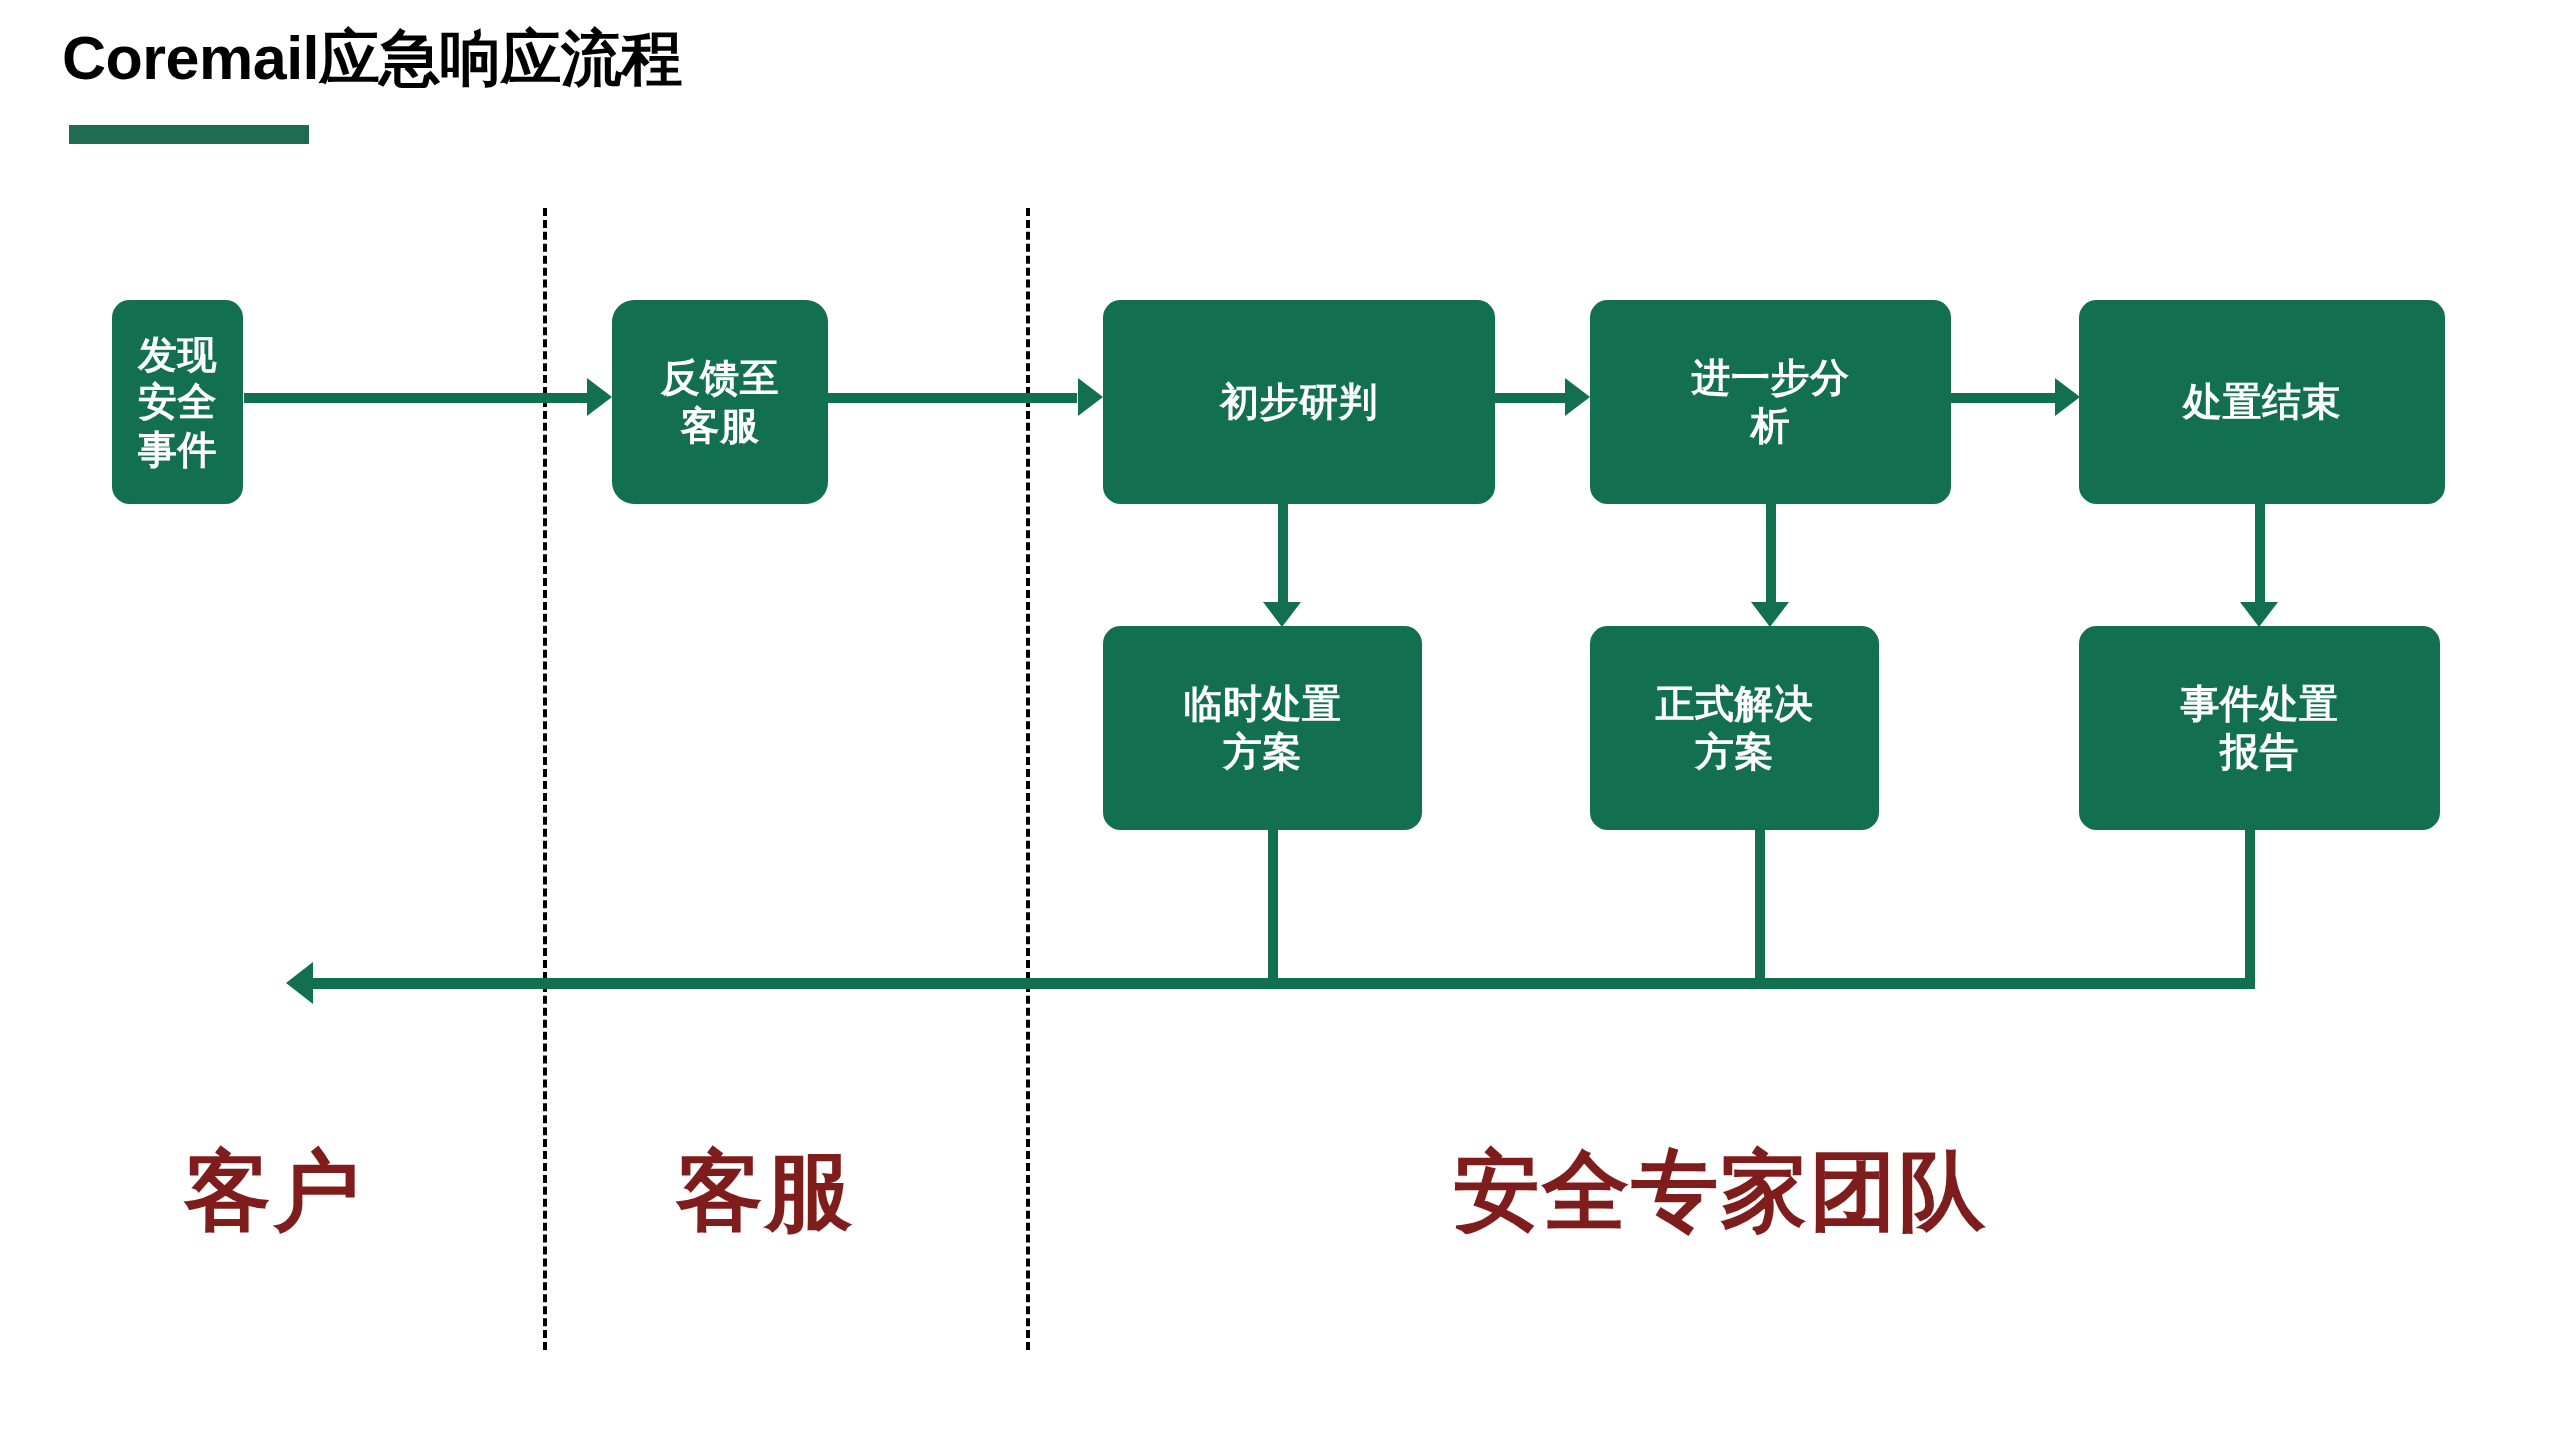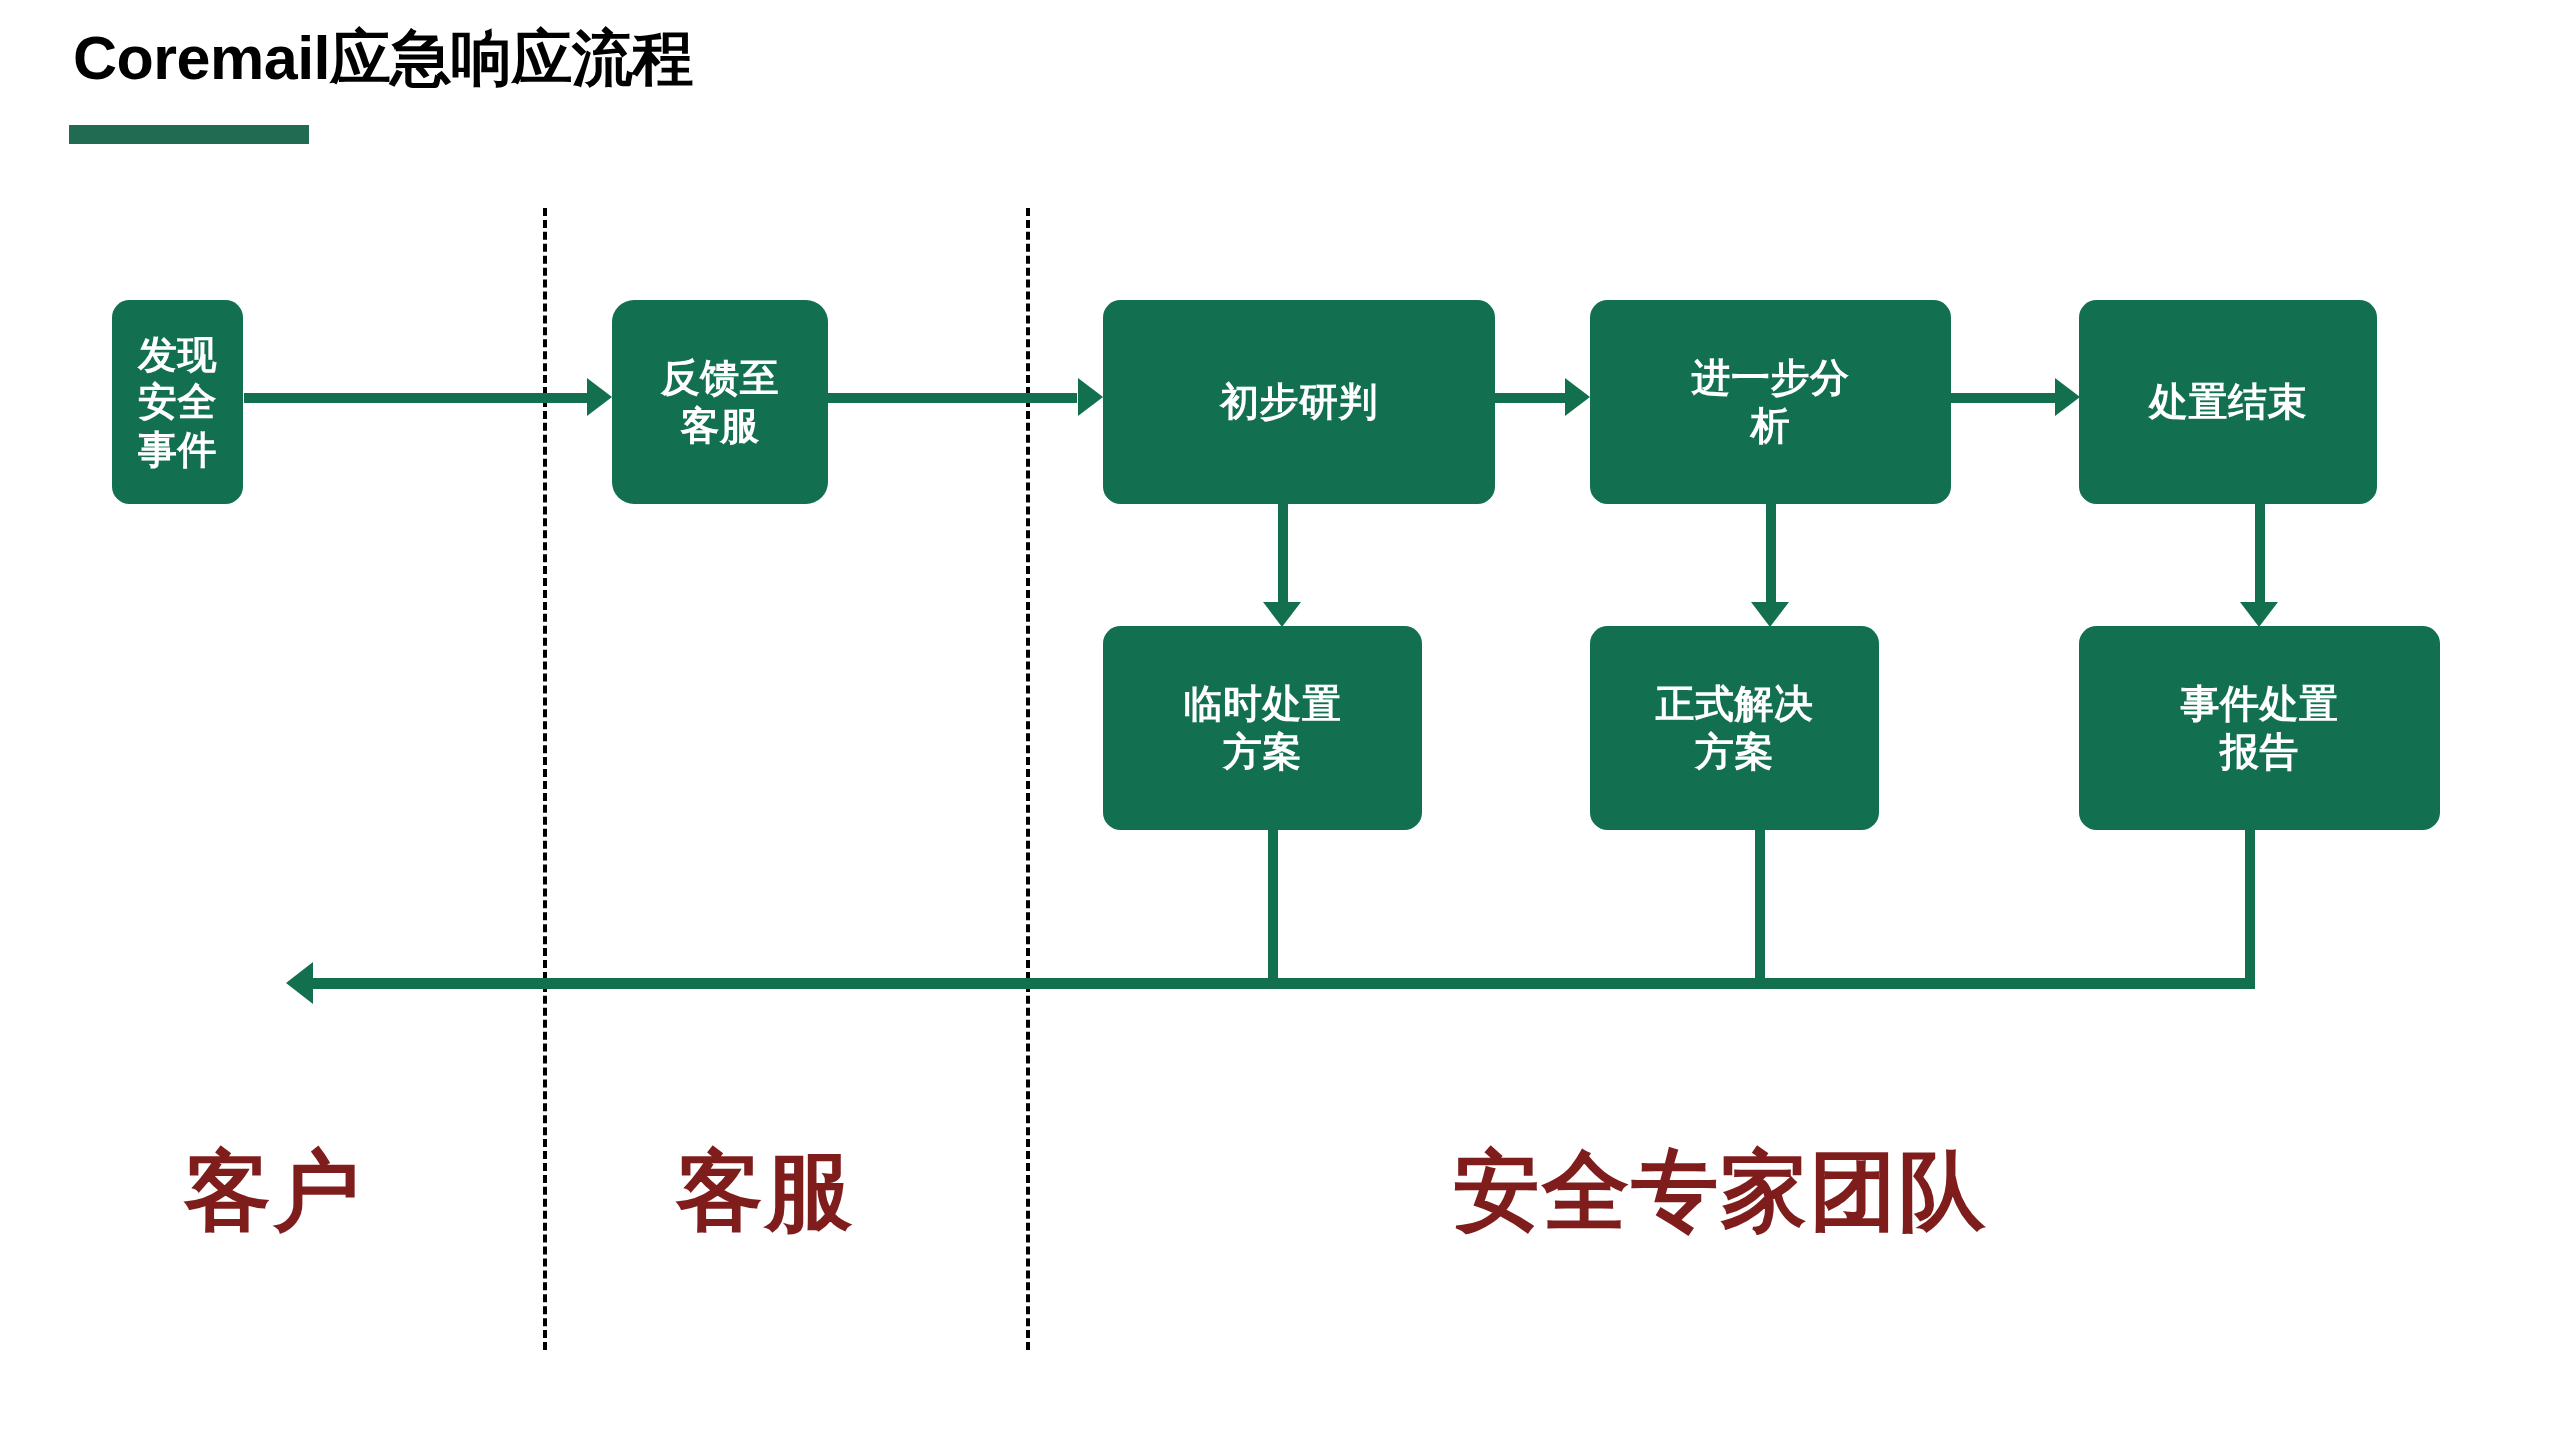--- a/index.html
+++ b/index.html
@@ -1,20 +1,20 @@
 <!DOCTYPE html>
 <html style="font-size:8.2px"><head>
 <meta charset="utf-8">
 <style>
   html,body{margin:0;padding:0;background:#ffffff;}
   body{width:2576px;height:1449px;position:relative;overflow:hidden;
        font-family:"Liberation Sans","DejaVu Sans",sans-serif;}
 
   
-  #title-block{position:absolute;left:73px;top:25px;text-align:center;}
+  #title-block{position:absolute;left:62px;top:25px;text-align:center;}
   #page-title{font-size:61px;font-weight:bold;color:#000000;line-height:1.1;
               white-space:nowrap;letter-spacing:-0.5px;}
   #title-underline{position:absolute;left:69px;top:125px;width:240px;height:18.5px;
                    background:#206b52;}
 
   
   .lane-divider{position:absolute;width:0;border-left:4.6px dashed #000000;}
 
   
   .node{position:absolute;background:#127050;border-radius:17.5px;
@@ -62,21 +62,21 @@
 
 <div class="node" style="left:1103px;top:300px;width:392px;height:204px;">
   <span style="white-space:pre-line;">初步研判</span>
 </div>
 
 <div class="node" style="left:1590px;top:300px;width:361px;height:204px;">
   <span style="white-space:pre-line;">进一步分
 析</span>
 </div>
 
-<div class="node" style="left:2079px;top:300px;width:298px;height:204px;">
+<div class="node" style="left:2079px;top:300px;width:366px;height:204px;">
   <span style="white-space:pre-line;">处置结束</span>
 </div>
 
 <div class="node" style="left:1103px;top:626px;width:319px;height:204px;">
   <span style="white-space:pre-line;">临时处置
 方案</span>
 </div>
 
 <div class="node" style="left:1590px;top:626px;width:289px;height:204px;">
   <span style="white-space:pre-line;">正式解决

